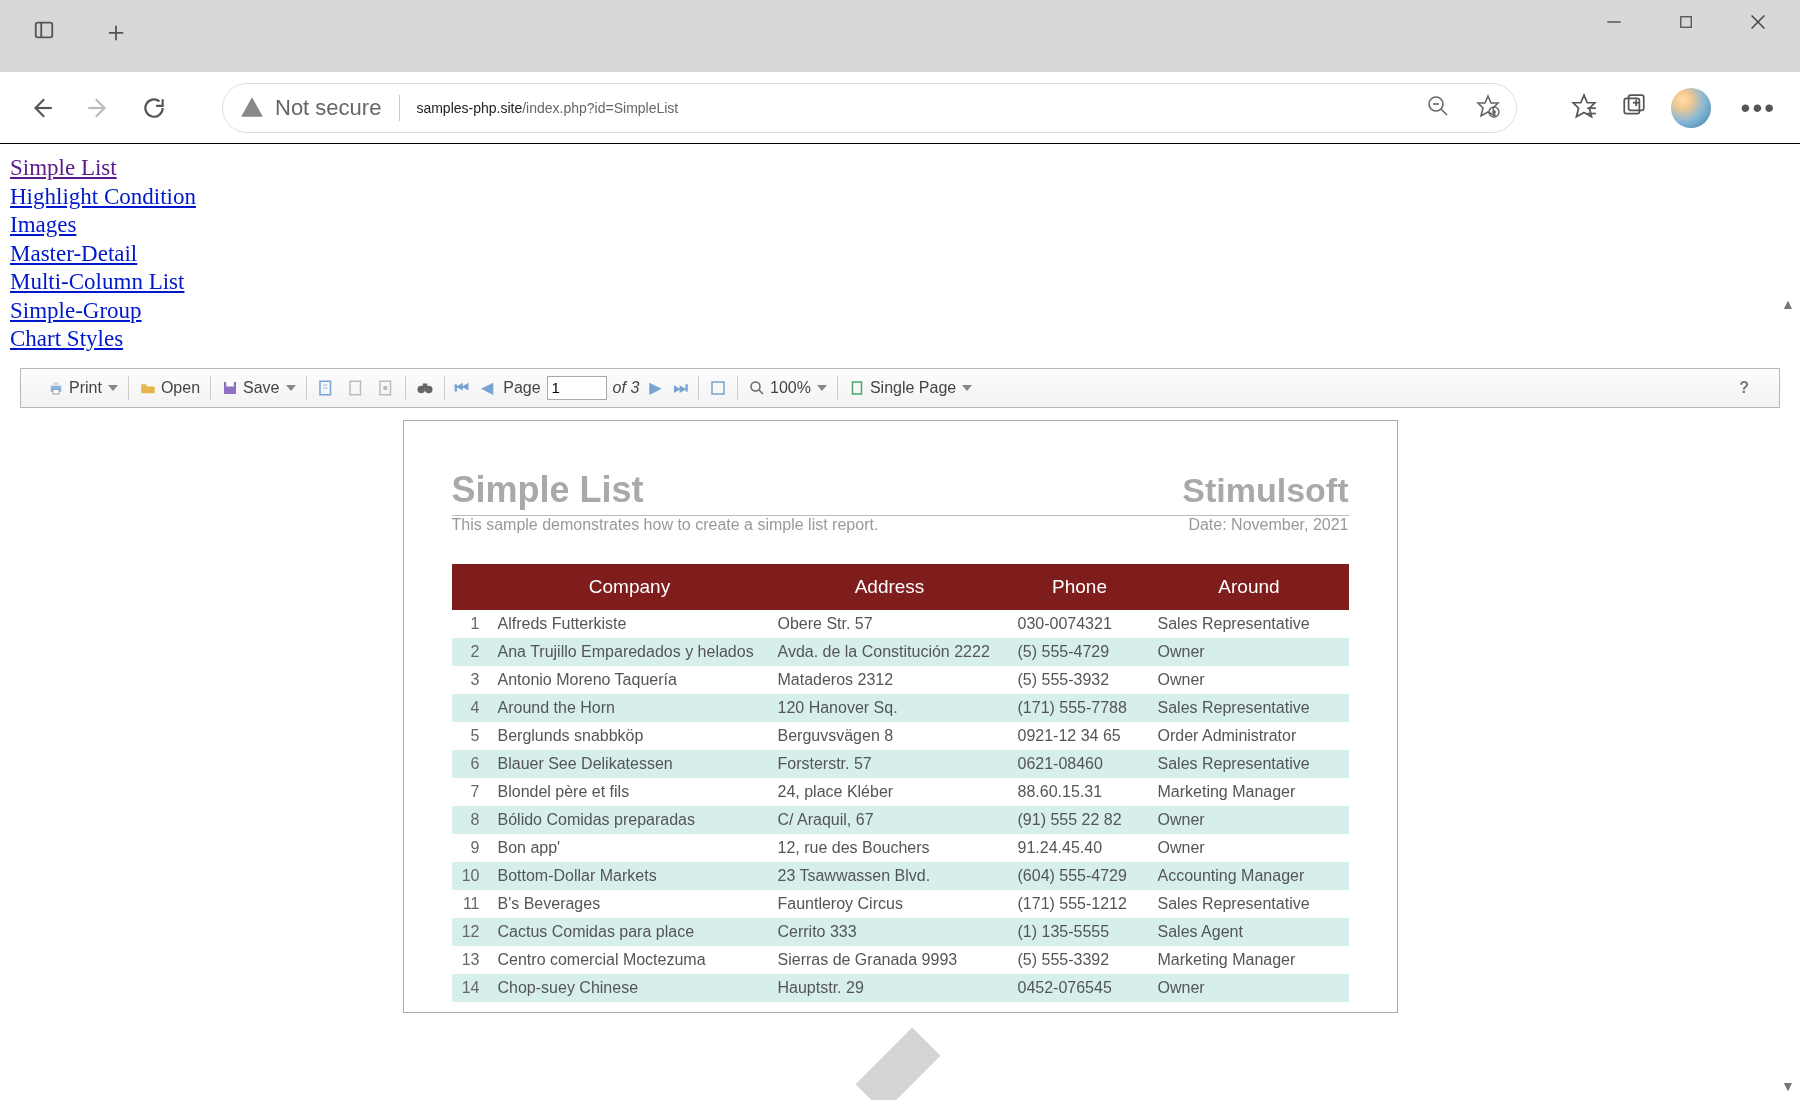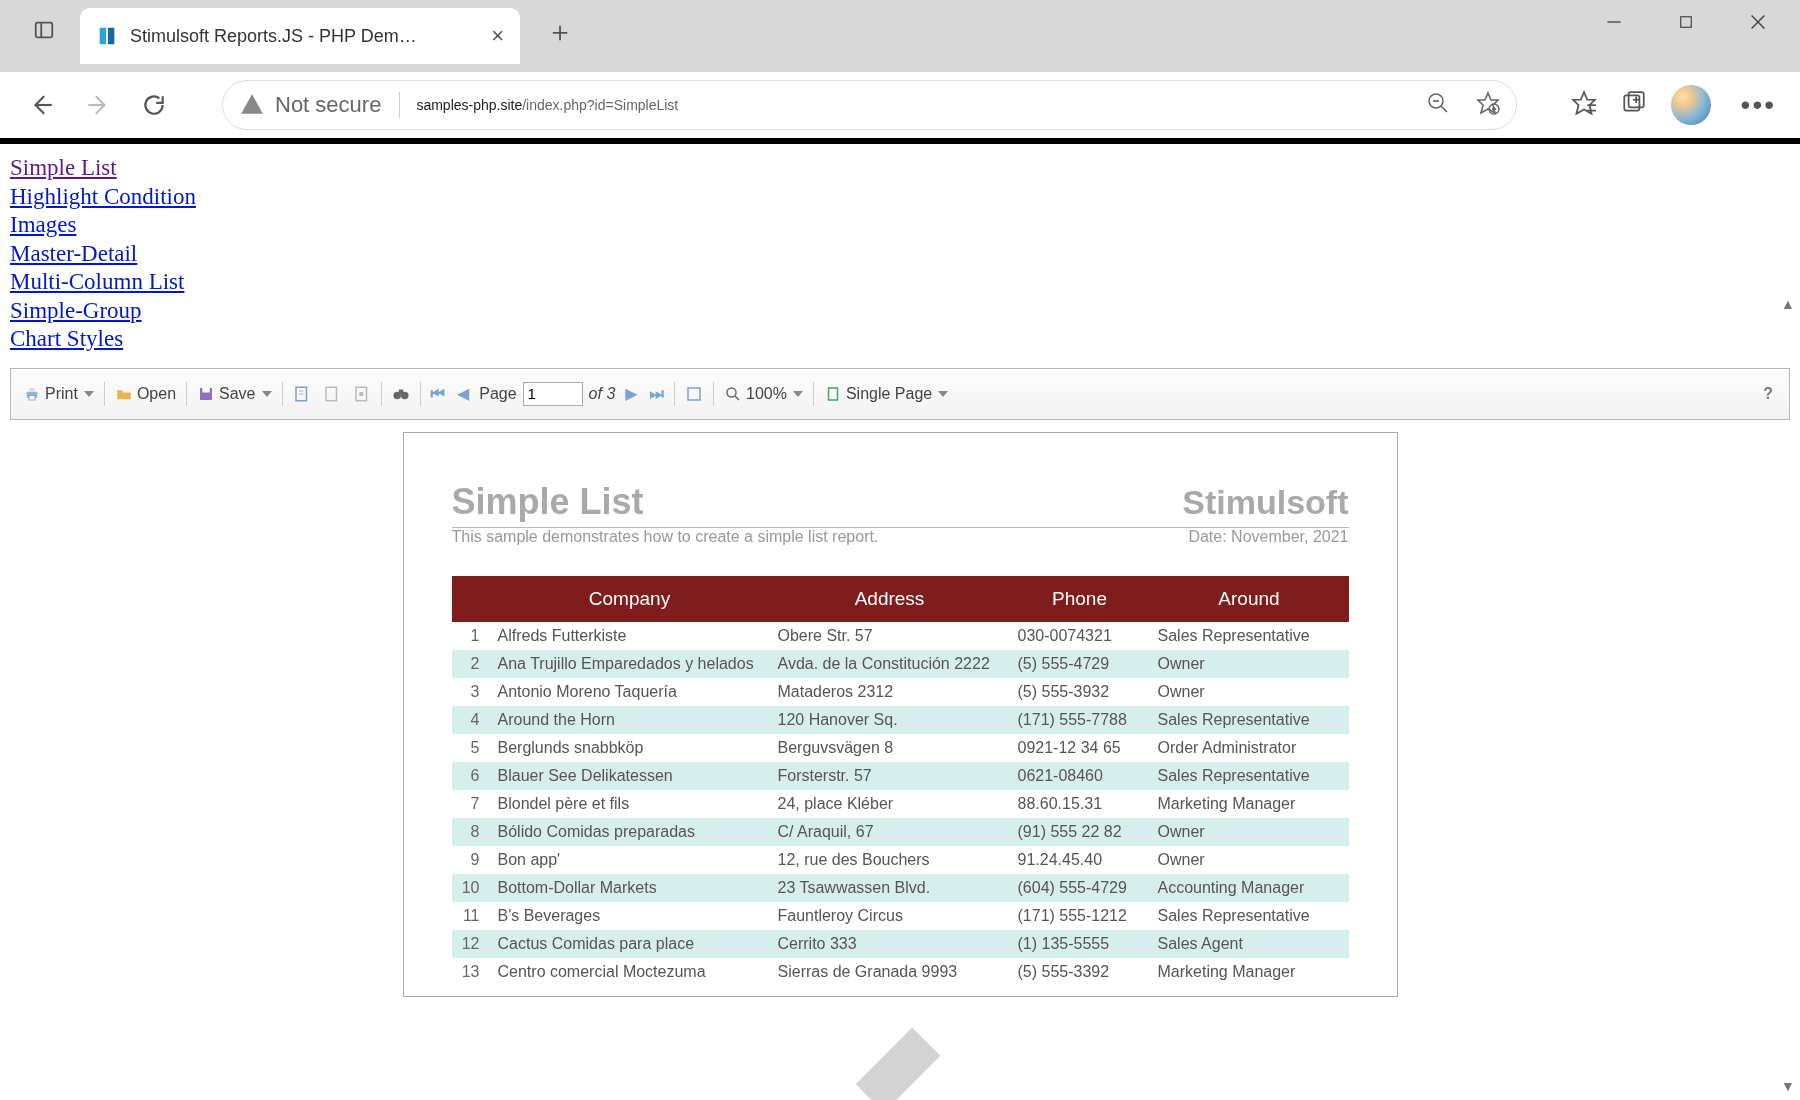--- a/index.html
+++ b/index.html
@@ -79,21 +79,21 @@
 .window-controls div {
   width: 72px; height: 44px;
   display: flex; align-items: center; justify-content: center;
   font-size: 26px; color: #444;
 }
 
 
 .navbar {
   background: #fff;
   height: 72px;
-  border-bottom: 6px solid #000000;
+  border-bottom: 1px solid #000000;
   display: flex;
   align-items: center;
   padding: 0 18px;
   gap: 8px;
 }
 .nav-icon {
   width: 48px; height: 48px;
   display: flex; align-items: center; justify-content: center;
   border-radius: 6px;
 }
@@ -154,27 +154,27 @@
 .link-list a {
   color: #0018cc;
   text-decoration: underline;
   display: block;
   width: fit-content;
 }
 .link-list a.visited { color: #5a1a8b; }
 
 
 .viewer-toolbar {
-  margin: 0 10px;
+  margin: 0 20px;
   border: 1px solid #b8b8b8;
   background: linear-gradient(#fdfdfd, #f2f2f2);
-  height: 52px;
+  height: 40px;
   display: flex;
   align-items: center;
-  padding: 0 6px;
+  padding: 0 20px;
   font-family: Tahoma, sans-serif;
   font-size: 16px;
   color: #444;
 }
 .vt-btn {
   display: flex; align-items: center; gap: 4px;
   padding: 0 6px; height: 30px;
   cursor: pointer;
 }
 .vt-sep { width: 1px; height: 24px; background: #ccc; margin: 0 4px; }
@@ -290,30 +290,20 @@
 </head>
 <body>
 
 <div class="browser-top">
   <div class="tab-strip-left">
     <div class="panel-btn">
       <svg viewBox="0 0 24 24">
           <rect x="3" y="4" width="18" height="16" rx="2"></rect>
           <line x1="9" y1="4" x2="9" y2="20"></line>
         </svg>
-    </div>
-    <div class="tab">
-      <span class="tab-favicon">
-        <svg viewBox="0 0 24 24">
-            <rect x="4" y="3" width="7" height="18" fill="#2aa4d4"></rect>
-            <rect x="13" y="3" width="7" height="18" fill="#1767a6"></rect>
-          </svg>
-      </span>
-      <span class="tab-title">Stimulsoft Reports.JS - PHP Dem…</span>
-      <span class="tab-close">×</span>
     </div>
     <div class="new-tab">＋</div>
   </div>
   <div class="window-controls">
     <div>
         <svg viewBox="0 0 24 24" width="20" height="20">
           <line x1="4" y1="12" x2="20" y2="12" stroke="#444" stroke-width="1.6"></line>
         </svg>
       </div>
     <div>
@@ -605,20 +595,27 @@
               <td class="phone">(1) 135-5555</td>
               <td>Sales Agent</td>
             </tr>
             <tr>
               <td class="idx">13</td>
               <td class="comp">Centro comercial Moctezuma</td>
               <td class="addr">Sierras de Granada 9993</td>
               <td class="phone">(5) 555-3392</td>
               <td>Marketing Manager</td>
             </tr>
+            <tr>
+              <td class="idx">14</td>
+              <td class="comp">Chop-suey Chinese</td>
+              <td class="addr">Hauptstr. 29</td>
+              <td class="phone">0452-076545</td>
+              <td>Owner</td>
+            </tr>
           </tbody>
       </table>
     </div>
   </div>
 
   <div class="wm"></div>
   <div class="scroll-arrow down">▼</div>
 </div>
 
 </body></html>

